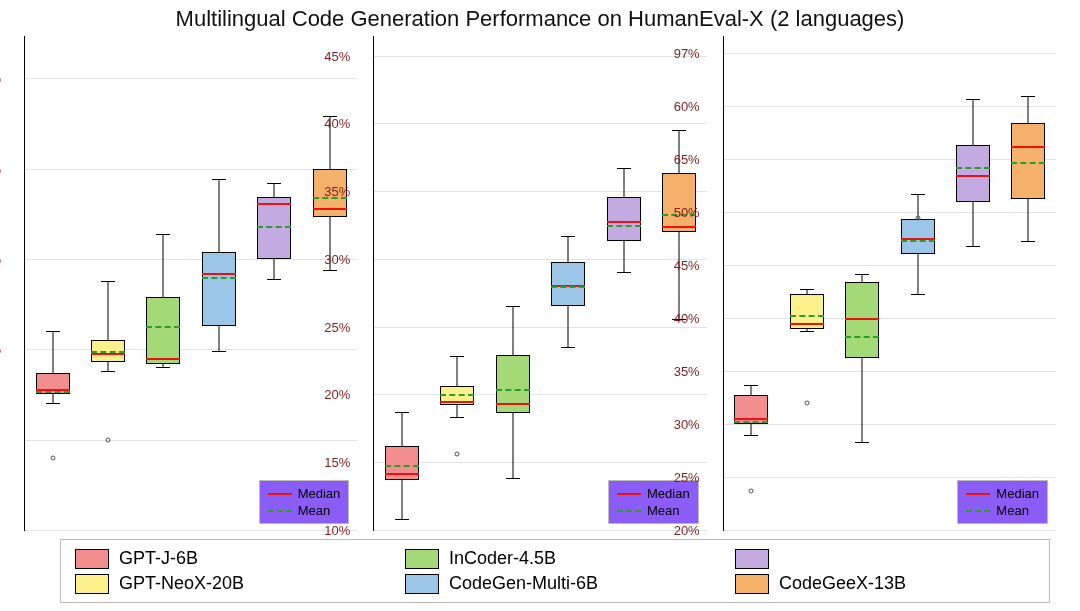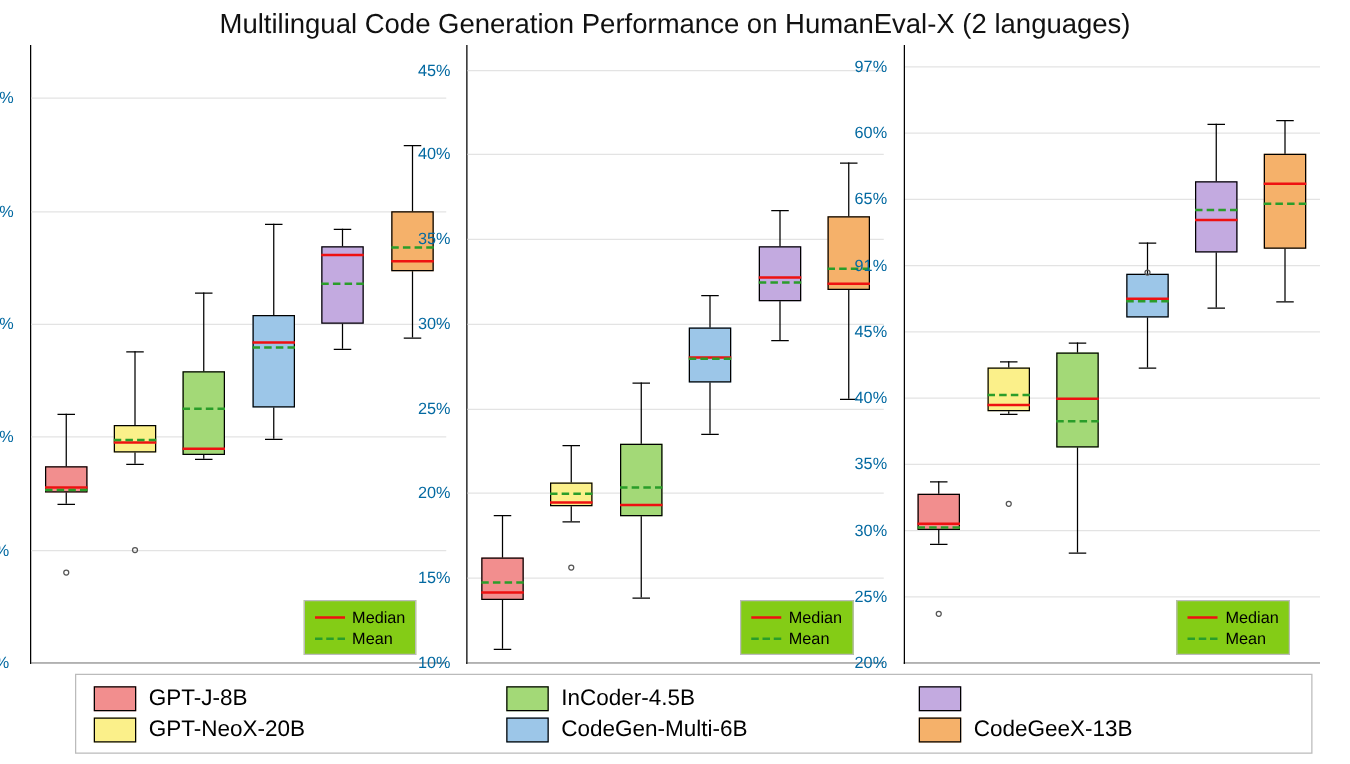--- a/index.html
+++ b/index.html
@@ -3,30 +3,30 @@
 <meta charset="utf-8">
 <style>
   *{box-sizing:border-box}
   body{margin:0;font-family:Helvetica,Arial,sans-serif;background:#fff}
   .fig{width:1080px;height:611px;position:relative}
   .title{text-align:center;font-size:22px;padding-top:6px;color:#111}
   .panels{position:absolute;top:36px;left:24px;right:24px;bottom:80px;display:flex;gap:16px}
   .ax{flex:1;position:relative;border-left:1px solid #000;border-bottom:1px solid #000;background:#fff}
   .plot{position:absolute;left:0;right:0;top:6px;bottom:0}
   .grid-line{position:absolute;left:0;right:0;border-top:1px solid #e3e3e3}
-  .ytick{position:absolute;left:-50px;width:46px;text-align:center;font-size:13px;color:#0369a1;transform:translateY(-50%)}
+  .ytick{position:absolute;left:-50px;width:46px;text-align:left;font-size:13px;color:#7f1d1d;transform:translateY(-50%)}
   .xlabel{position:absolute;bottom:-24px;width:100%;text-align:center;font-size:15px;color:#666}
   .boxg{position:absolute;bottom:0;top:0}
   .whisker{position:absolute;left:50%;width:1px;background:#000;transform:translateX(-50%)}
   .cap{position:absolute;left:50%;width:14px;border-top:1px solid #000;transform:translateX(-50%)}
   .box{position:absolute;left:50%;transform:translateX(-50%);border:1px solid #000}
   .median{position:absolute;left:50%;transform:translateX(-50%);border-top:2px solid #e11}
   .mean{position:absolute;left:50%;transform:translateX(-50%);border-top:2px dashed #2a9d2a}
   .outlier{position:absolute;left:50%;width:5px;height:5px;border:1px solid #555;border-radius:50%;transform:translate(-50%,50%)}
-  .mini-leg{position:absolute;right:24px;bottom:6px;border:1px solid #bbb;background:#84cc16;padding:4px 8px;font-size:13px}
+  .mini-leg{position:absolute;right:8px;bottom:6px;border:1px solid #bbb;background:#8b5cf6;padding:4px 8px;font-size:13px}
   .mini-leg .row{display:flex;align-items:center;gap:6px;padding:1px 0}
   .mini-leg .ln{width:24px;border-top:2px solid #e11}
   .mini-leg .lnd{width:24px;border-top:2px dashed #2a9d2a}
   .bottom-leg{position:absolute;left:60px;right:30px;bottom:8px;display:grid;grid-template-columns:1fr 1fr 1fr;gap:4px 30px;border:1px solid #bbb;padding:8px 14px;background:#fff}
   .bottom-leg .row{display:flex;align-items:center;gap:10px;font-size:18px}
   .sw{width:34px;height:20px;border:1.5px solid #000}
 </style>
 </head>
 <body>
 <div class="fig">
@@ -198,21 +198,21 @@
           <div class="ytick" style="top: 89.1304%;">25%</div>
           <div class="grid-line" style="top: 78.2609%;"></div>
           <div class="ytick" style="top: 78.2609%;">30%</div>
           <div class="grid-line" style="top: 67.3913%;"></div>
           <div class="ytick" style="top: 67.3913%;">35%</div>
           <div class="grid-line" style="top: 56.5217%;"></div>
           <div class="ytick" style="top: 56.5217%;">40%</div>
           <div class="grid-line" style="top: 45.6522%;"></div>
           <div class="ytick" style="top: 45.6522%;">45%</div>
           <div class="grid-line" style="top: 34.7826%;"></div>
-          <div class="ytick" style="top: 34.7826%;">91%</div>
+          <div class="ytick" style="top: 34.7826%;">50%</div>
           <div class="grid-line" style="top: 23.913%;"></div>
           <div class="ytick" style="top: 23.913%;">65%</div>
           <div class="grid-line" style="top: 13.0435%;"></div>
           <div class="ytick" style="top: 13.0435%;">60%</div>
           <div class="grid-line" style="top: 2.17391%;"></div>
           <div class="ytick" style="top: 2.17391%;">97%</div>
           <div class="boxg" style="left: 8.33333%;">
             <div class="whisker" style="top: 70.2174%; height: 10.2174%;"></div>
             <div class="cap" style="top: 70.2174%;"></div>
             <div class="cap" style="top: 80.4348%;"></div>
@@ -273,21 +273,21 @@
           <div class="row">
             <span class="lnd"></span>
             <span>Mean</span>
           </div>
         </div>
       </div>
     </div>
   <div class="bottom-leg" id="modelleg">
       <div class="row">
         <span class="sw" style="background: rgb(242, 142, 142);"></span>
-        <span>GPT-J-8B</span>
+        <span>GPT-J-6B</span>
       </div>
       <div class="row">
         <span class="sw" style="background: rgb(163, 217, 119);"></span>
         <span>InCoder-4.5B</span>
       </div>
       <div class="row">
         <span class="sw" style="background: rgb(195, 170, 224);"></span>
       </div>
       <div class="row">
         <span class="sw" style="background: rgb(251, 240, 138);"></span>

